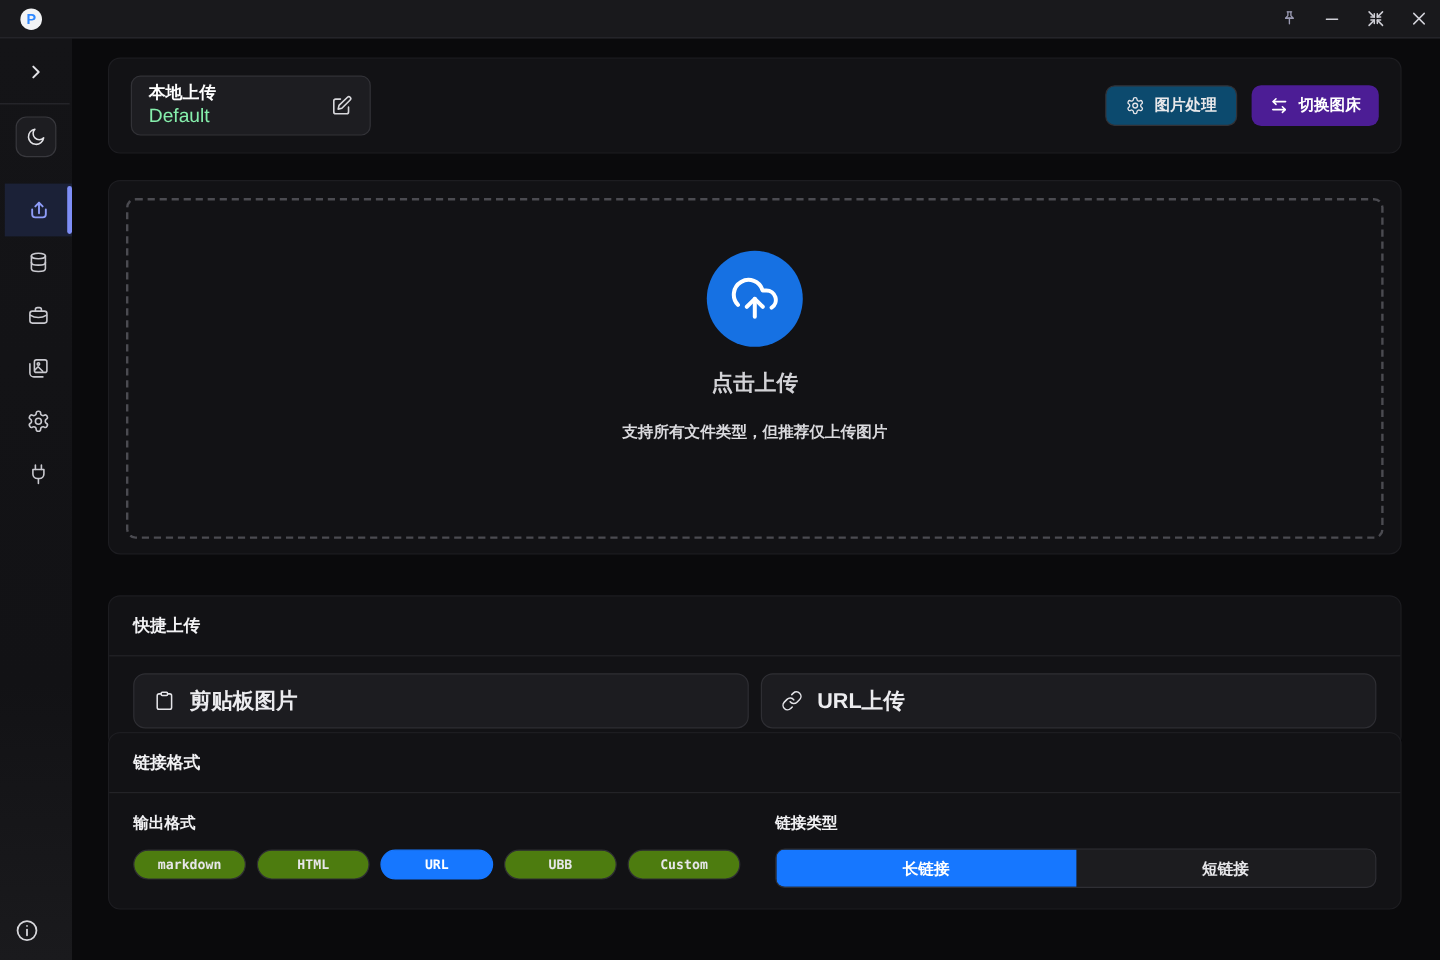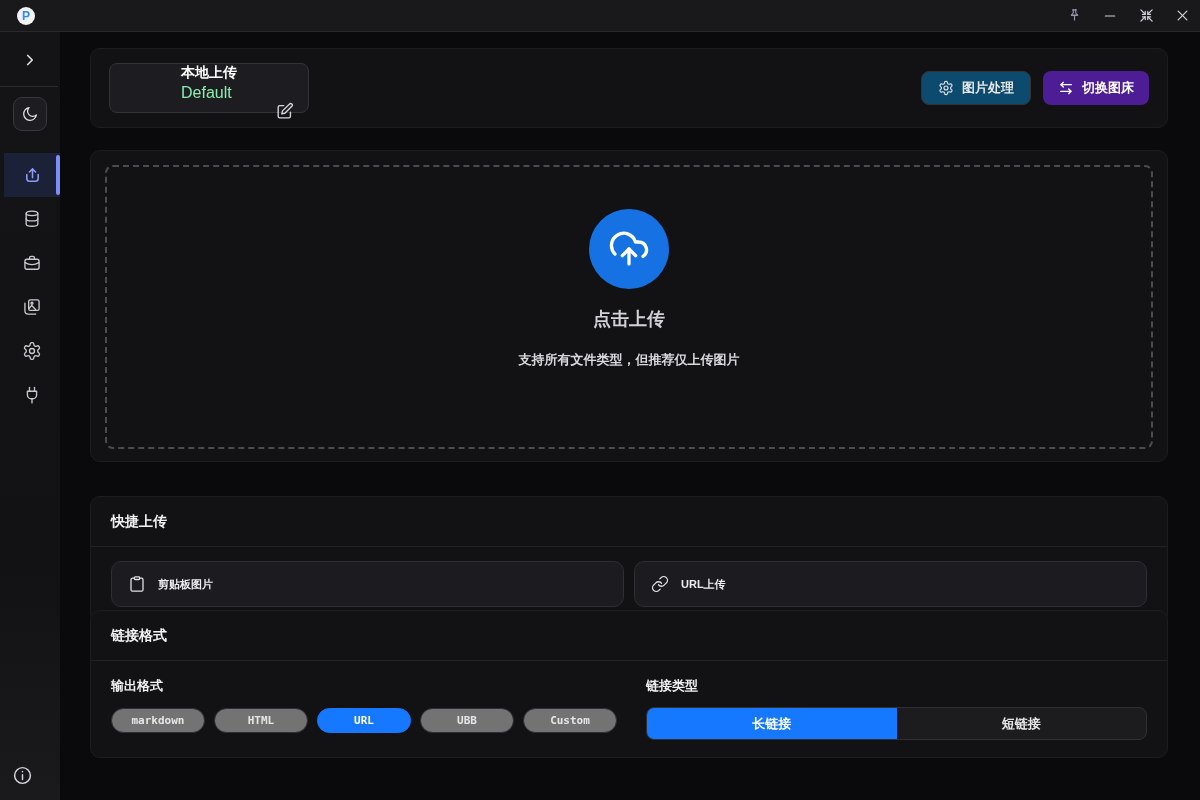--- a/index.html
+++ b/index.html
@@ -73,21 +73,21 @@
   .section-head {
     height:50px; display:flex; align-items:center; padding:0 20px;
     font-size:14px; font-weight:bold; color:#f2f2f4;
     border-bottom:1px solid #232327;
   }
 
   
   .card-header { top:48px; height:80px; display:flex; align-items:center; padding:0 18px; }
   .profile-box {
     width:200px; height:50px; background:#1d1d21; border:1px solid #323237;
-    border-radius:8px; display:flex; align-items:center; padding:0 14px; cursor:pointer;flex-direction:column;
+    border-radius:8px; display:flex; align-items:center; padding:0 14px; cursor:pointer;
   }
   .profile-text { display:flex; flex-direction:column; gap:2px; }
   .profile-title { font-size:14px; font-weight:bold; color:#fff; }
   .profile-sub { font-size:16px; color:#86efac; }
   .profile-box .edit { margin-left:auto; }
   .header-actions { margin-left:auto; display:flex; gap:12px; }
   .btn {
     height:34px; border-radius:8px; display:flex; align-items:center; justify-content:center;
     gap:8px; font-size:13px; font-weight:bold; cursor:pointer; border:none;
     font-family:"Liberation Sans", sans-serif;
@@ -109,35 +109,35 @@
   .drop-title { margin-top:22px; font-size:20px; font-weight:bold; color:#ffffff; }
   .drop-sub   { margin-top:18px; font-size:18px; font-weight:bold; color:#d2d2d6; }
   .drop-hint  { margin-top:20px; font-size:13px; font-weight:bold; color:#dadade; }
 
   
   .card-quick { top:496px; height:128px; }
   .quick-body { display:flex; gap:10px; padding:14px 20px 0 20px; }
   .quick-btn {
     flex:1; height:46px; background:#1c1c20; border:1px solid #2e2e33;
     border-radius:10px; display:flex; align-items:center; gap:12px;
-    padding:0 16px; font-size:11px; font-weight:bold; color:#ececef; cursor:pointer;
+    padding:0 16px; font-size:18px; font-weight:bold; color:#ececef; cursor:pointer;
     font-family:"Liberation Sans", sans-serif;
   }
   .quick-btn svg { stroke:#e4e4e8; }
 
   
   .card-link { top:610px; height:148px; }
   .lf-body { display:flex; padding:10px 20px 0 20px; }
   .lf-col-left { width:506px; }
   .lf-col-right { flex:1; margin-left:29px; }
   .lf-label { font-size:13px; font-weight:bold; color:#f0f0f2; margin-top:6px; }
   .pill-row { display:flex; gap:9px; margin-top:13px; }
   .pill {
     width:94px; height:25px; border-radius:13px;
-    background:#737373; border:1px solid #2e2e33;
+    background:#4d7c0f; border:1px solid #2e2e33;
     display:flex; align-items:center; justify-content:center;
     font-family:"DejaVu Sans Mono", monospace; font-size:11px; font-weight:bold;
     color:#e6e6e9; cursor:pointer;
   }
   .pill.selected { background:#1677ff; border-color:#1677ff; color:#fff; }
   .toggle {
     margin-top:12px; height:33px; border:1px solid #2f2f34; border-radius:8px;
     display:flex; overflow:hidden; background:#1c1c1f;
   }
   .toggle-seg {

